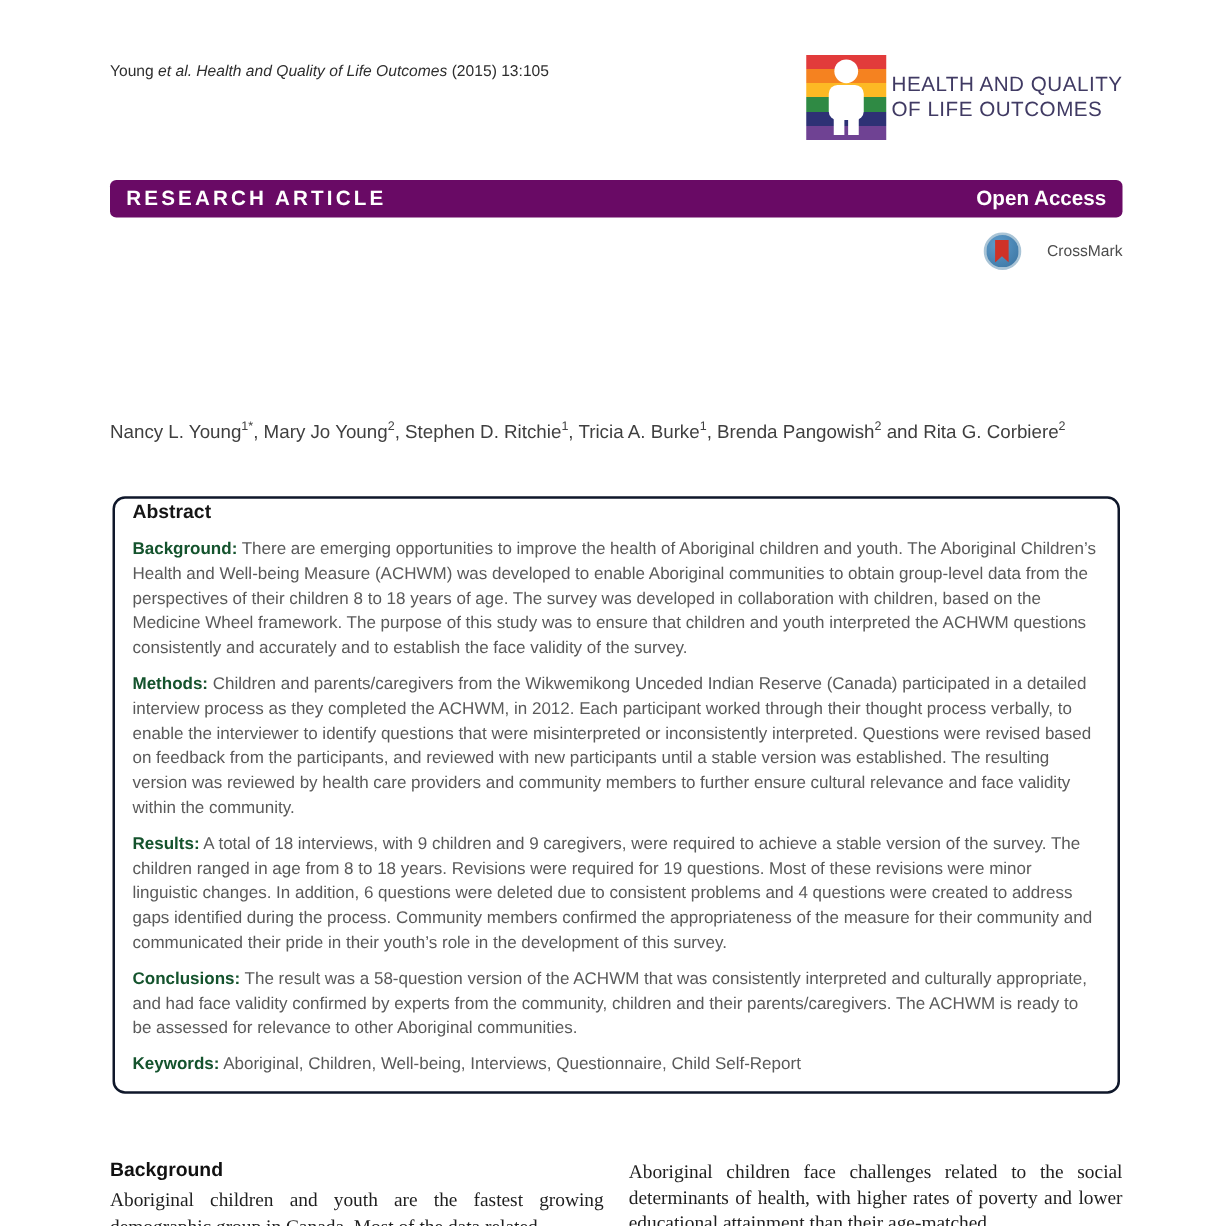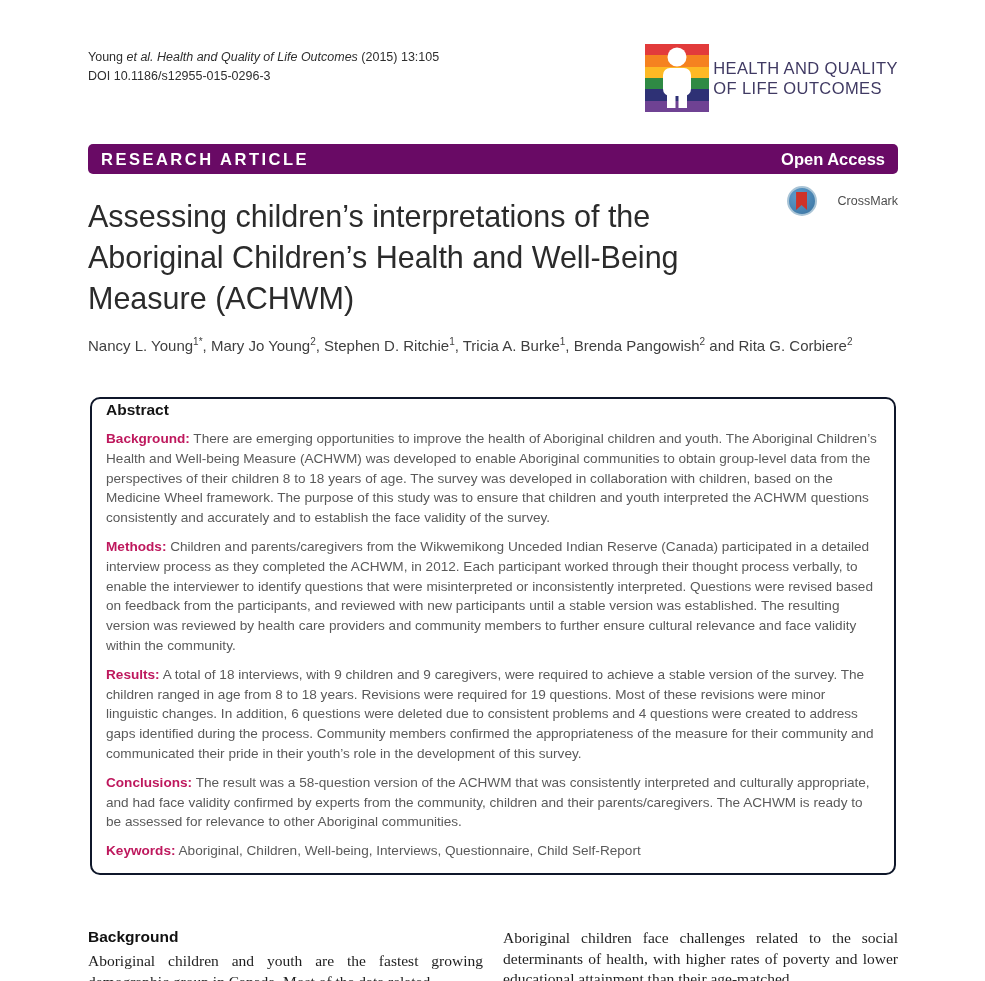--- a/index.html
+++ b/index.html
@@ -55,41 +55,40 @@
 
   
   .abstract {
     position:absolute; top:397px; left:2px; width:806px;
     border:2px solid #0f172a; border-radius:10px;
     padding:2px 14px 10px 14px; background:#fff;
   }
   .abstract h2 { font-size:15.5px; color:#151515; margin-bottom:10px; }
   .abstract p { font-size:13.6px; line-height:19.8px; color:#5a5a5a; margin-bottom:9px; }
   .abstract p:last-child { margin-bottom:2px; }
-  .abstract .lbl { font-weight:bold; color:#be185d; }
+  .abstract .lbl { font-weight:bold; color:#14532d; }
 
   
   .columns { position:absolute; top:928px; left:0; width:810px; display:flex; gap:20px; }
   .col { width:395px; }
   .col h3 { font-size:15.5px; color:#111; margin-bottom:5px; font-family:"Liberation Sans", sans-serif; }
   .col p {
     font-family:"Liberation Serif", serif; font-size:15.5px; line-height:20.5px;
     text-align:justify; color:#1f1f1f;
   }
 </style>
 </head>
 <body>
 
 <div class="sheet">
   <div class="content">
 
     <div class="hdr">
       <div class="citation">
         <div><span>Young </span><span class="it">et al. Health and Quality of Life Outcomes</span><span> (2015) 13:105</span></div>
-        <div>DOI 10.1186/s12955-015-0296-3</div>
       </div>
       <div class="logo-wrap">
         <div class="logo-sq">
           <svg width="64" height="68" viewBox="0 0 64 68">
             <circle cx="32" cy="13" r="9.5" fill="#ffffff"></circle>
             <rect x="18" y="24" width="28" height="28" rx="7" fill="#ffffff"></rect>
             <rect x="22" y="50" width="8.5" height="14" fill="#ffffff"></rect>
             <rect x="33.5" y="50" width="8.5" height="14" fill="#ffffff"></rect>
           </svg>
         </div>
@@ -105,21 +104,20 @@
       <span class="right">Open Access</span>
     </div>
 
     <div class="title-row">
       <div class="crossmark">
         <div class="cm-circle">
             <div class="cm-ribbon"></div>
           </div>
         <span class="cm-text">CrossMark</span>
       </div>
-      <h1 class="page-title">Assessing children’s interpretations of the Aboriginal Children’s Health and Well-Being Measure (ACHWM)</h1>
     </div>
 
     <div class="authors">
       <span>Nancy L. Young</span><sup>1*</sup><span>, </span><span>Mary Jo Young</span><sup>2</sup><span>, </span><span>Stephen D. Ritchie</span><sup>1</sup><span>, </span><span>Tricia A. Burke</span><sup>1</sup><span>, </span><span>Brenda Pangowish</span><sup>2</sup><span> and </span><span>Rita G. Corbiere</span><sup>2</sup>
     </div>
 
     <div class="abstract">
       <h2>Abstract</h2>
       <p><span class="lbl">Background:</span><span> There are emerging opportunities to improve the health of Aboriginal children and youth. The Aboriginal Children’s Health and Well-being Measure (ACHWM) was developed to enable Aboriginal communities to obtain group-level data from the perspectives of their children 8 to 18 years of age. The survey was developed in collaboration with children, based on the Medicine Wheel framework. The purpose of this study was to ensure that children and youth interpreted the ACHWM questions consistently and accurately and to establish the face validity of the survey.</span></p>
       <p><span class="lbl">Methods:</span><span> Children and parents/caregivers from the Wikwemikong Unceded Indian Reserve (Canada) participated in a detailed interview process as they completed the ACHWM, in 2012. Each participant worked through their thought process verbally, to enable the interviewer to identify questions that were misinterpreted or inconsistently interpreted. Questions were revised based on feedback from the participants, and reviewed with new participants until a stable version was established. The resulting version was reviewed by health care providers and community members to further ensure cultural relevance and face validity within the community.</span></p>

